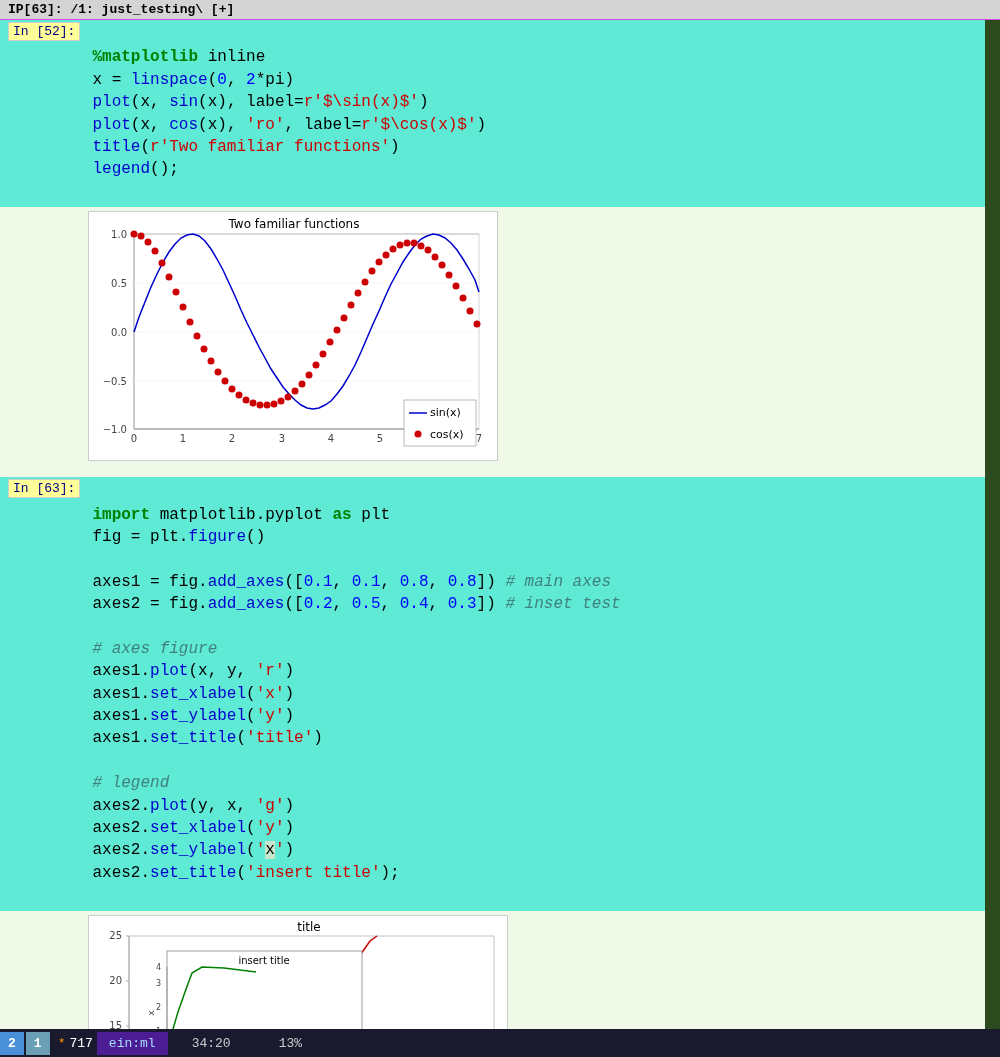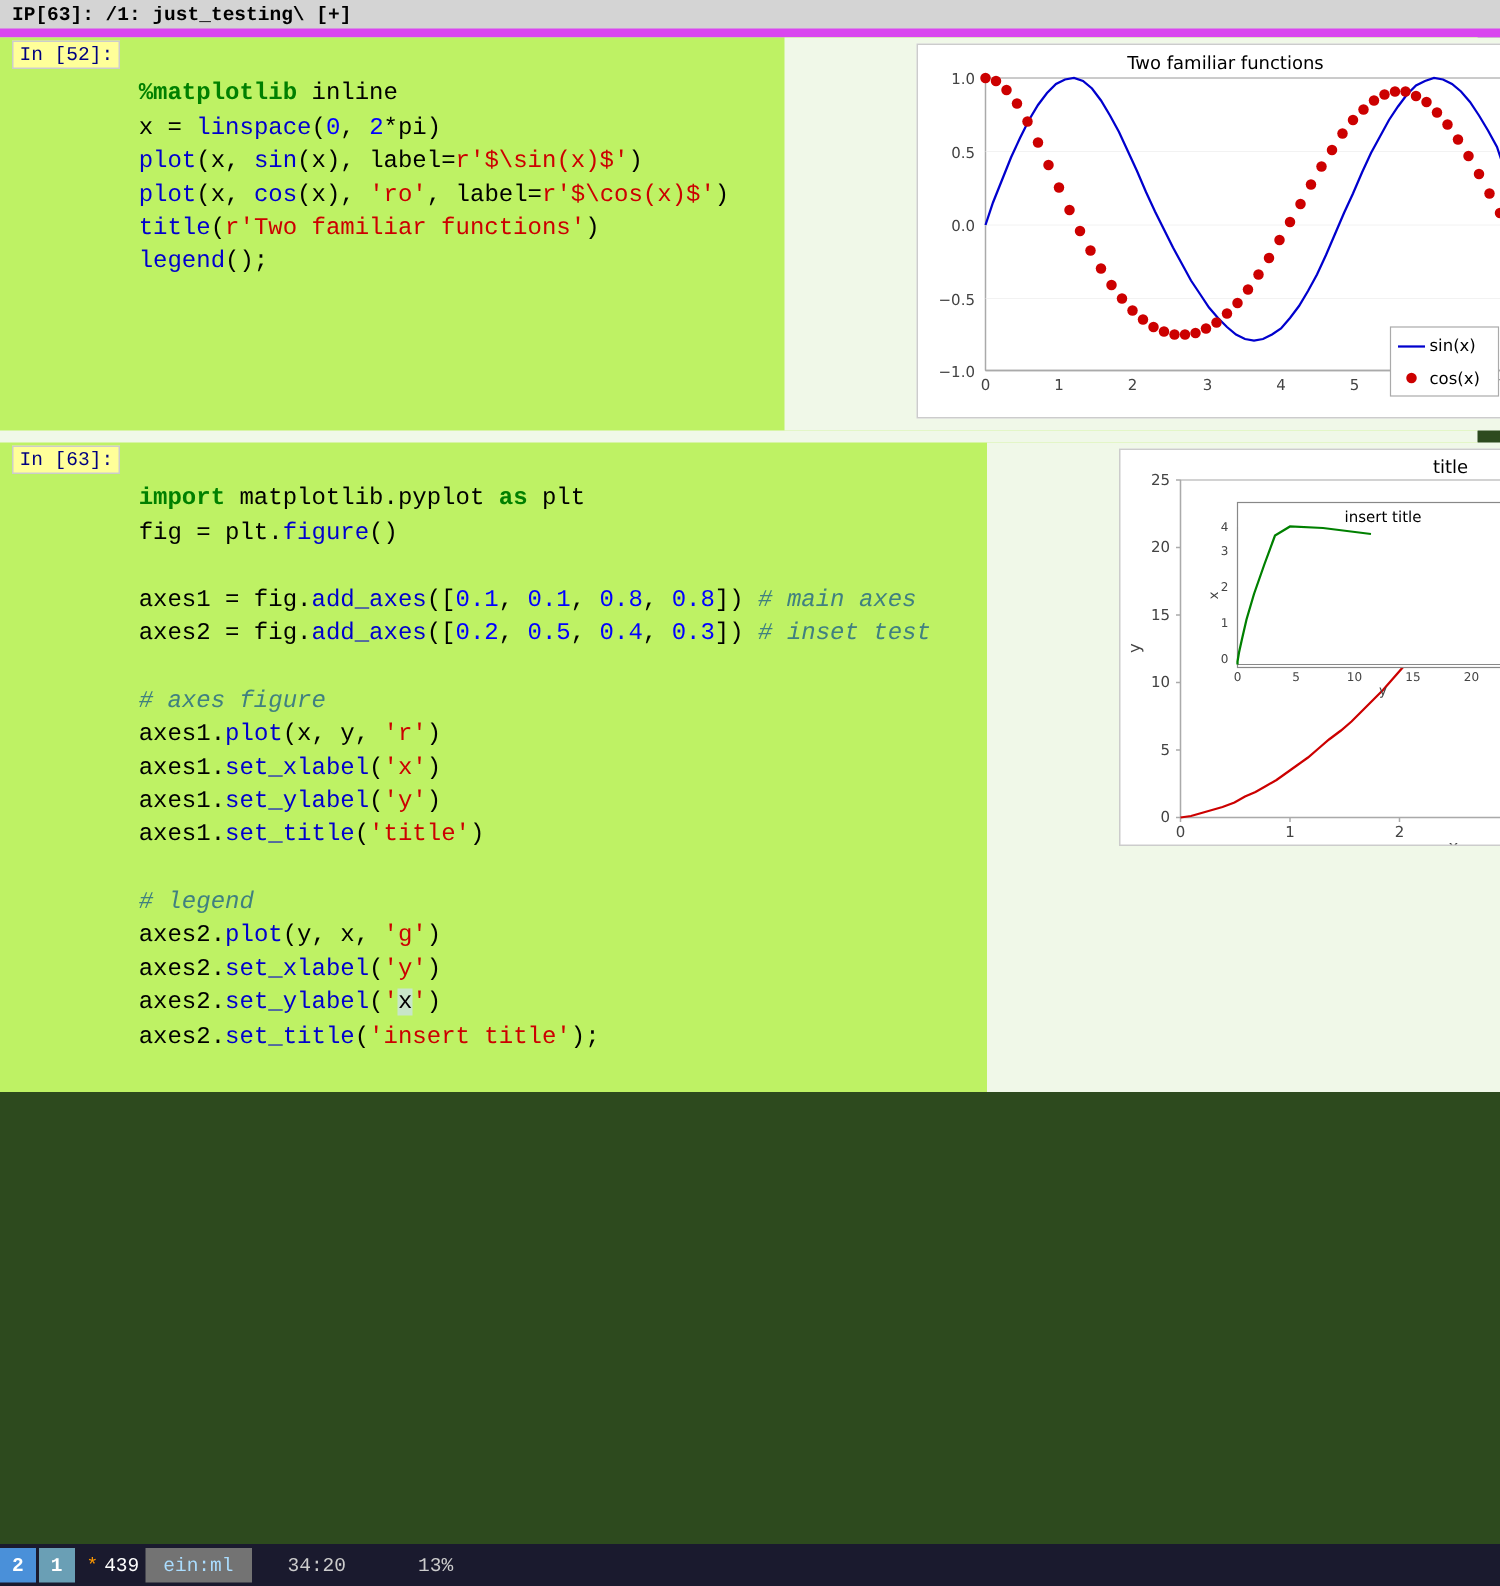--- a/index.html
+++ b/index.html
@@ -12,37 +12,36 @@
       overflow: hidden;
     }
 
     
     #title-bar {
       background: #d4d4d4;
       color: #000;
       padding: 2px 8px;
       font-size: 13px;
       font-weight: bold;
-      border-bottom: 6px solid #d946ef;
+      border-bottom: 1px solid #d946ef;
     }
 
     
     #notebook {
       background: #f0f8e8;
       width: 985px;
       margin: 0;
       padding: 0;
     }
 
     
     .cell {
       display: flex;
-      flex-direction: row;
-      background: #bef264;
-      gap: 33px;
+      flex-direction: column;
+      background: #5eead4;
     }
 
     .cell-input {
       display: flex;
       flex-direction: row;
       align-items: flex-start;
     }
 
     .prompt {
       min-width: 80px;
@@ -121,21 +120,21 @@
       font-weight: bold;
       margin-right: 8px;
     }
 
     .status-right {
       padding: 4px 24px;
       color: #ccc;
     }
 
     .status-kernel {
-      background: #737373;
+      background: #4c1d95;
       padding: 4px 12px;
       color: #aaddff;
     }
 
     
     .highlight-cursor {
       background: #c8e6c9;
       display: inline;
     }
 
@@ -365,17 +364,17 @@
       </svg>
     </div>
   </div>
 
 </div>
 
 <div id="status-bar">
   <div class="status-cell-num">2</div>
   <div class="status-mode-num">1</div>
   <span style="color:#ff9900; margin-right:4px;">*</span>
-  <span style="margin-right:4px;">439</span>
+  <span style="margin-right:4px;">717</span>
   <div class="status-kernel">ein:ml</div>
   <div class="status-right">34:20</div>
   <div class="status-right">13%</div>
 </div>
 
 </body></html>

